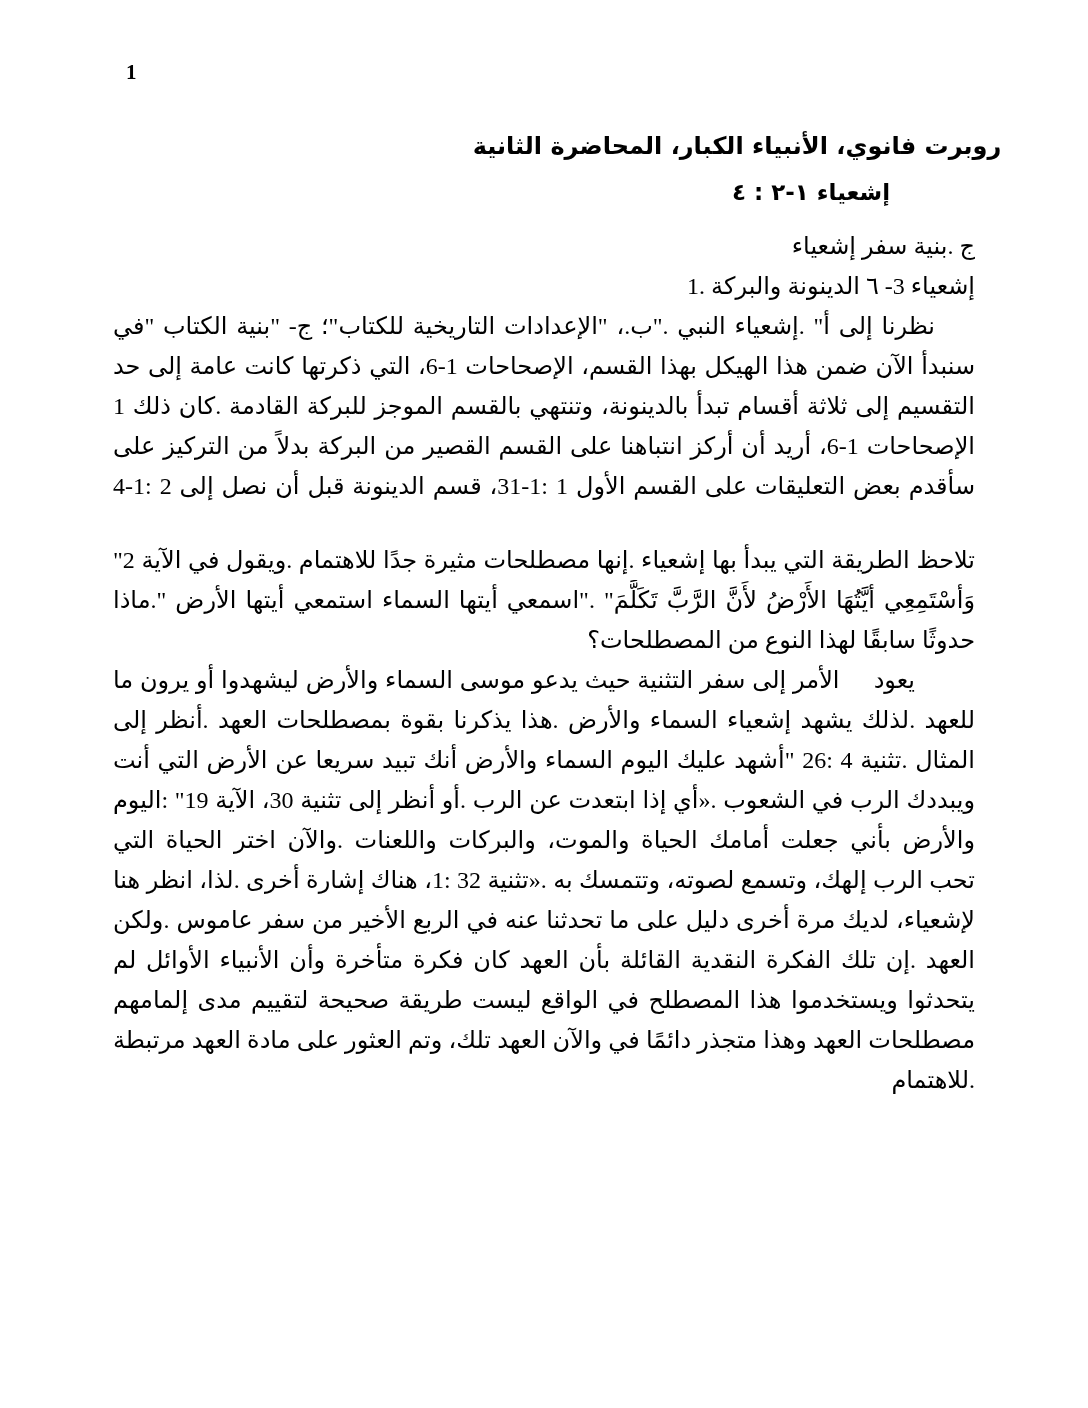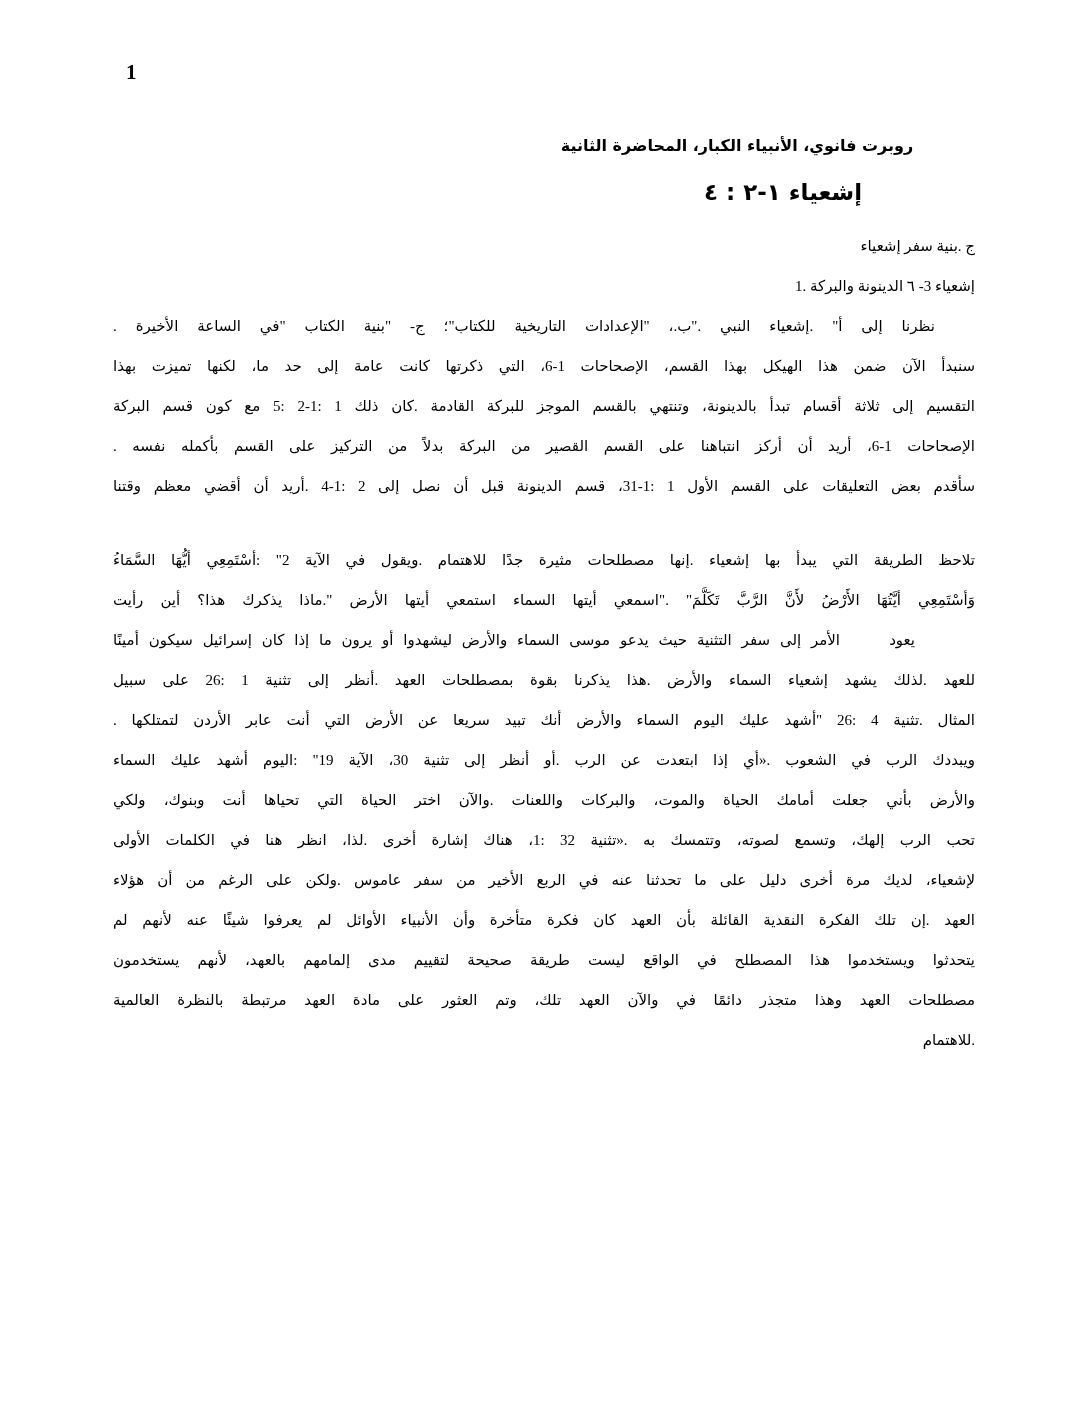--- a/index.html
+++ b/index.html
@@ -12,34 +12,34 @@
   }
   .page-number{
     position:absolute;left:126px;top:60px;
     font-size:21px;font-weight:bold;
     font-family:"Liberation Serif","DejaVu Sans",serif;
   }
   .doc-title{
     position:absolute;top:128px;left:461px;width:552px;
     text-align:center;white-space:nowrap;
     direction:rtl;unicode-bidi:plaintext;
-    font-size:16px;font-weight:bold;line-height:36px;
+    font-size:24px;font-weight:bold;line-height:36px;
     font-family:"DejaVu Sans","Liberation Serif",sans-serif;
   }
   .doc-subtitle{
-    position:absolute;top:174px;left:633px;width:300px;
+    position:absolute;top:174px;left:661px;width:300px;
     text-align:center;white-space:nowrap;
     direction:rtl;
     font-size:23px;font-weight:bold;line-height:36px;
     font-family:"DejaVu Sans","Liberation Serif",sans-serif;
   }
   .content{
     position:absolute;top:226px;left:113px;width:862px;
     direction:rtl;
-    font-size:15px;
+    font-size:24px;
     font-family:"Liberation Serif","DejaVu Sans",serif;
   }
   .line{
     height:40px;line-height:40px;
     overflow:hidden;
     text-align:justify;
     text-align-last:justify;
     white-space:normal;
   }
   .line.right{
@@ -63,20 +63,21 @@
         <div class="para">
           <div class="line" style="padding-right: 40px;">نظرنا إلى أ" .إشعياء النبي ."ب.، "الإعدادات التاريخية للكتاب"؛ ج- "بنية الكتاب "في الساعة الأخيرة .</div>
           <div class="line">سنبدأ الآن ضمن هذا الهيكل بهذا القسم، الإصحاحات 1-6، التي ذكرتها كانت عامة إلى حد ما، لكنها تميزت بهذا</div>
           <div class="line">التقسيم إلى ثلاثة أقسام تبدأ بالدينونة، وتنتهي بالقسم الموجز للبركة القادمة .كان ذلك 1 :1-2 :5 مع كون قسم البركة</div>
           <div class="line">الإصحاحات 1-6، أريد أن أركز انتباهنا على القسم القصير من البركة بدلاً من التركيز على القسم بأكمله نفسه .</div>
           <div class="line">سأقدم بعض التعليقات على القسم الأول 1 :1-31، قسم الدينونة قبل أن نصل إلى 2 :1-4 .أريد أن أقضي معظم وقتنا</div>
         </div>
         <div class="para gap">
           <div class="line">تلاحظ الطريقة التي يبدأ بها إشعياء .إنها مصطلحات مثيرة جدًا للاهتمام .ويقول في الآية 2" :أسْتَمِعِي أيُّهَا السَّمَاءُ</div>
           <div class="line">وَأسْتَمِعِي أيَّتُهَا الأَرْضُ لأَنَّ الرَّبَّ تَكَلَّمَ" ."اسمعي أيتها السماء استمعي أيتها الأرض ".ماذا يذكرك هذا؟ أين رأيت</div>
+          <div class="line right">حدوثًا سابقًا لهذا النوع من المصطلحات؟</div>
         </div>
         <div class="para">
           <div class="line" style="padding-right: 60px;">يعود&nbsp;&nbsp;&nbsp;&nbsp; الأمر إلى سفر التثنية حيث يدعو موسى السماء والأرض ليشهدوا أو يرون ما إذا كان إسرائيل سيكون أمينًا</div>
           <div class="line">للعهد .لذلك يشهد إشعياء السماء والأرض .هذا يذكرنا بقوة بمصطلحات العهد .أنظر إلى تثنية 1 :26 على سبيل</div>
           <div class="line">المثال .تثنية 4 :26 "أشهد عليك اليوم السماء والأرض أنك تبيد سريعا عن الأرض التي أنت عابر الأردن لتمتلكها .</div>
           <div class="line">ويبددك الرب في الشعوب .«أي إذا ابتعدت عن الرب .أو أنظر إلى تثنية 30، الآية 19" :اليوم أشهد عليك السماء</div>
           <div class="line">والأرض بأني جعلت أمامك الحياة والموت، والبركات واللعنات .والآن اختر الحياة التي تحياها أنت وبنوك، ولكي</div>
           <div class="line">تحب الرب إلهك، وتسمع لصوته، وتتمسك به .«تثنية 32 :1، هناك إشارة أخرى .لذا، انظر هنا في الكلمات الأولى</div>
           <div class="line">لإشعياء، لديك مرة أخرى دليل على ما تحدثنا عنه في الربع الأخير من سفر عاموس .ولكن على الرغم من أن هؤلاء</div>
           <div class="line">العهد .إن تلك الفكرة النقدية القائلة بأن العهد كان فكرة متأخرة وأن الأنبياء الأوائل لم يعرفوا شيئًا عنه لأنهم لم</div>

